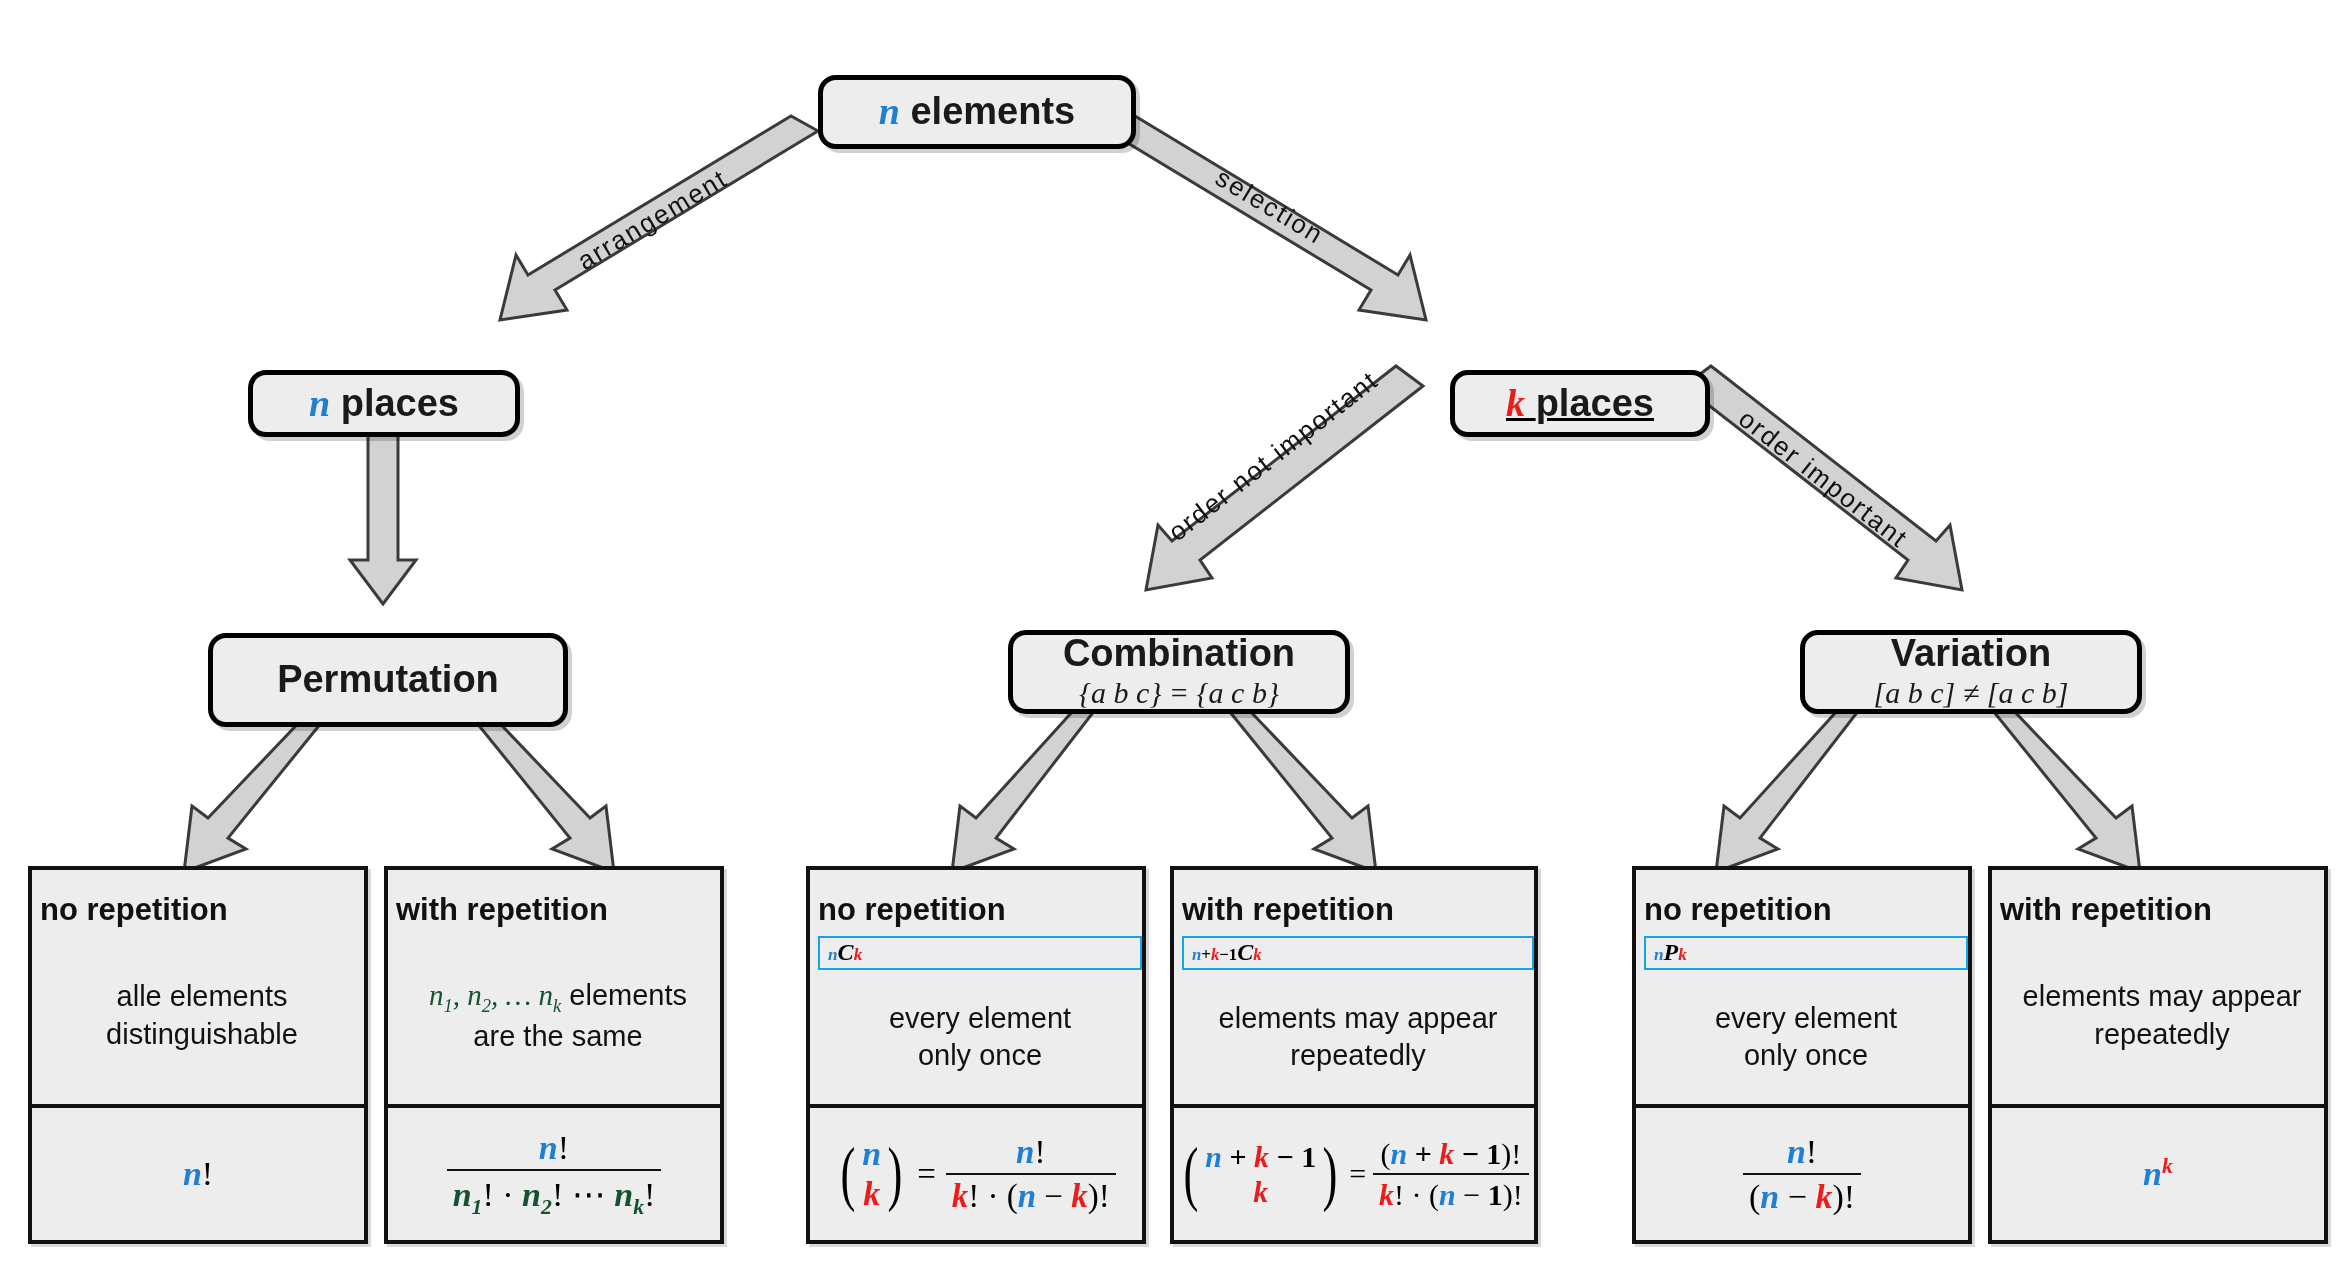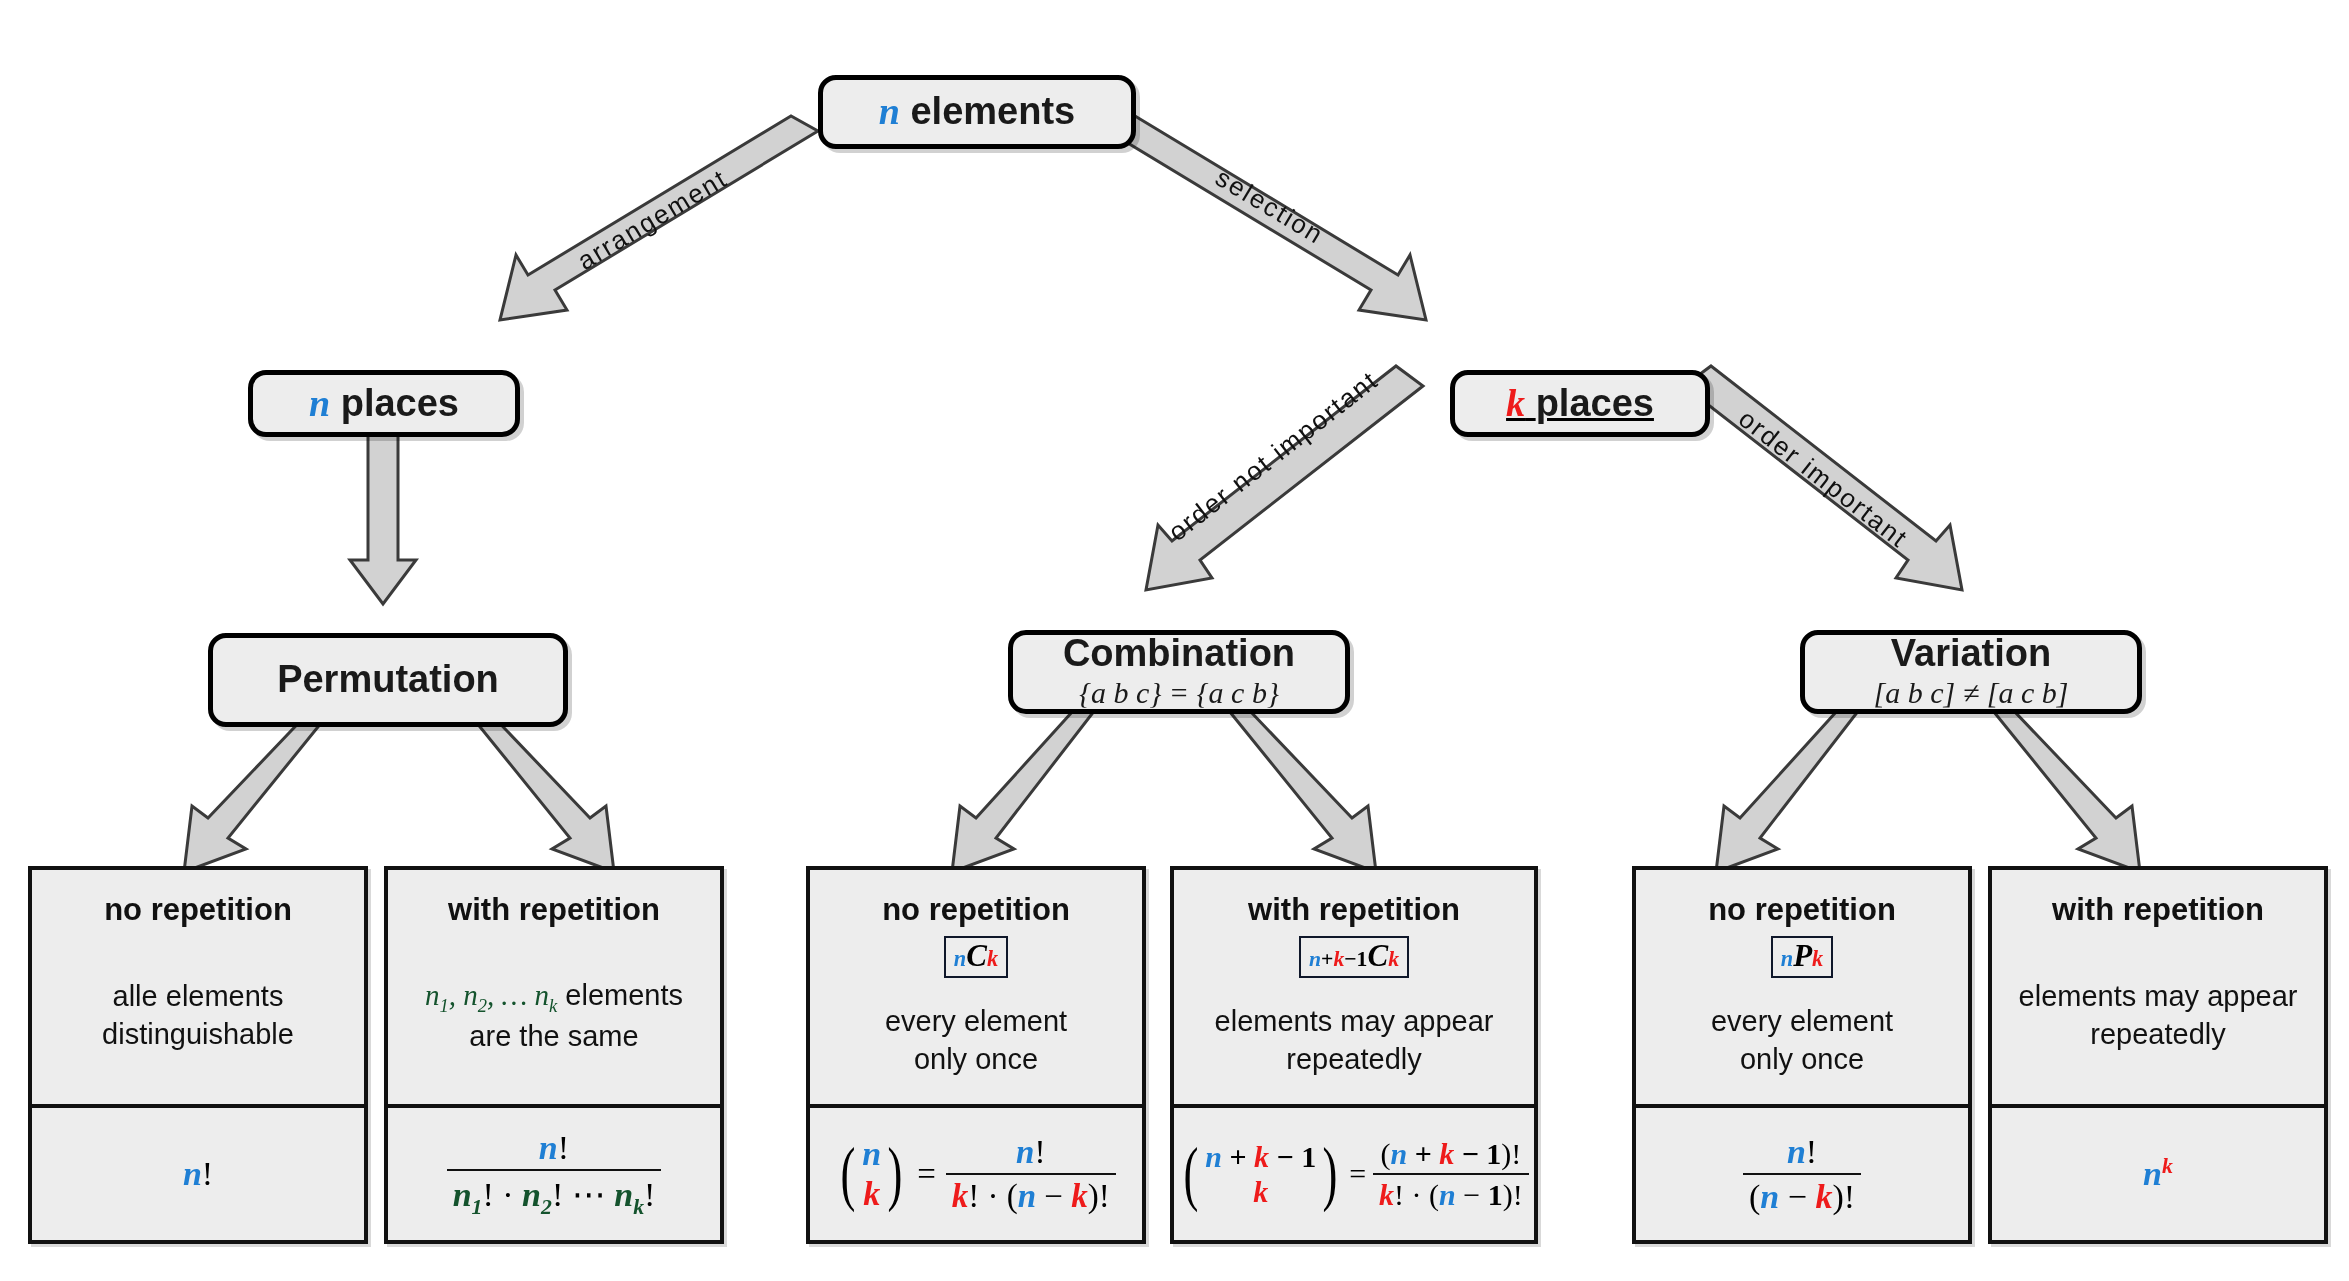--- a/index.html
+++ b/index.html
@@ -33,28 +33,28 @@
     background:#ededed;
     border:4px solid #111;
     box-sizing:border-box;
     z-index:3;
     box-shadow:3px 3px 0 rgba(0,0,0,0.15);
     display:flex;flex-direction:column;
   }
   .card .top{
     flex:1;
     display:flex;flex-direction:column;
-    align-items:center;
     padding-top:22px;
     box-sizing:border-box;
+    padding-left:8px;
   }
   .card .head{font-size:31px;font-weight:bold;color:#111;white-space:nowrap;}
   .card .notation{
-    margin-top:8px;border:2px solid #0f172a;background:#ededed;
-    padding:1px 8px 3px 8px;font-size:31px;line-height:1.1;
+    margin-top:8px;border:2px solid #0ea5e9;background:#ededed;
+    padding:1px 8px 3px 8px;font-size:24px;line-height:1.1;
     font-family:"Liberation Serif",serif;
   }
   .card .desc{
     margin-top:auto;margin-bottom:auto;
     text-align:center;font-size:29px;color:#111;line-height:1.3;
     padding:0 6px;
   }
   .card .formulabar{
     border-top:4px solid #111;
     height:132px;

